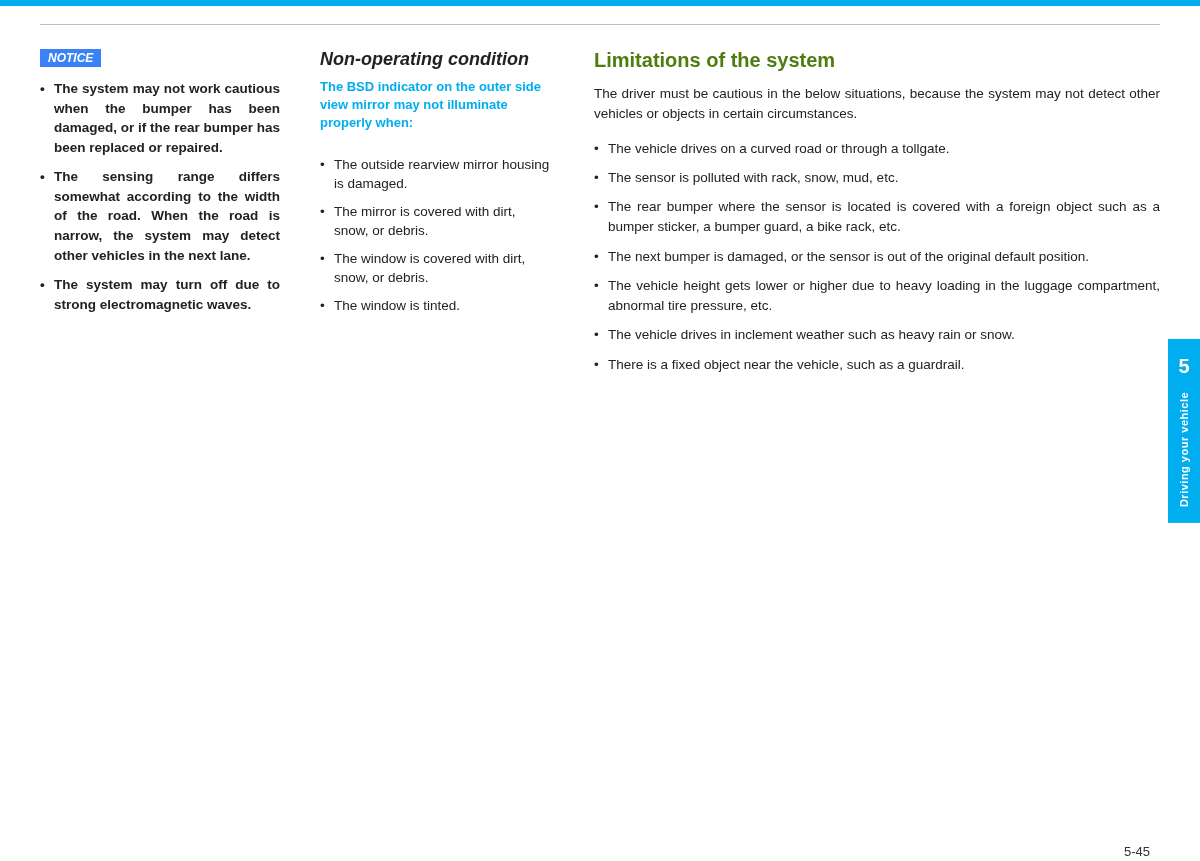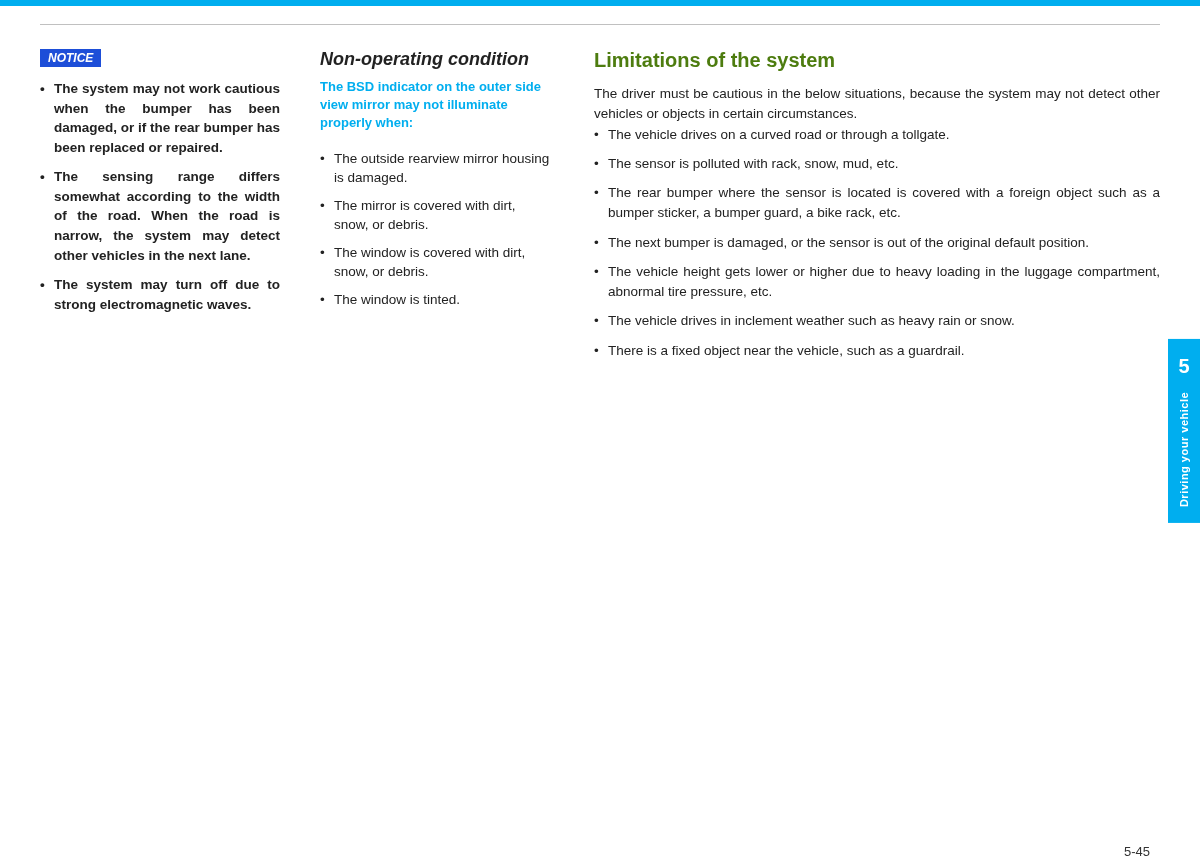--- a/index.html
+++ b/index.html
@@ -39,21 +39,21 @@
 
     
     .left-column {
       width: 260px;
       flex-shrink: 0;
       padding-right: 20px;
     }
 
     .notice-box {
       display: inline-block;
-      background: #1d4ed8;
+      background: #3b82f6;
       color: #fff;
       font-weight: bold;
       font-size: 12px;
       padding: 2px 8px;
       margin-bottom: 12px;
       font-style: italic;
     }
 
     .left-column ul {
       list-style: none;
@@ -89,21 +89,21 @@
       font-style: italic;
       font-weight: bold;
       font-size: 18px;
       margin-bottom: 8px;
     }
 
     .bsd-warning {
       color: #00aeef;
       font-weight: bold;
       font-size: 13px;
-      margin-bottom: 16px;
+      margin-bottom: 22px;
       line-height: 1.4;
     }
 
     .middle-column ul {
       list-style: none;
       padding: 0;
     }
 
     .middle-column ul li {
       padding-left: 14px;
@@ -129,20 +129,21 @@
       color: #4d7c0f;
       font-size: 20px;
       font-weight: bold;
       margin-bottom: 12px;
     }
 
     .right-intro {
       font-size: 13.5px;
       line-height: 1.5;
       text-align: justify;
+      margin-bottom: 14px;
     }
 
     .right-column ul {
       list-style: none;
       padding: 0;
     }
 
     .right-column ul li {
       padding-left: 14px;
       position: relative;

